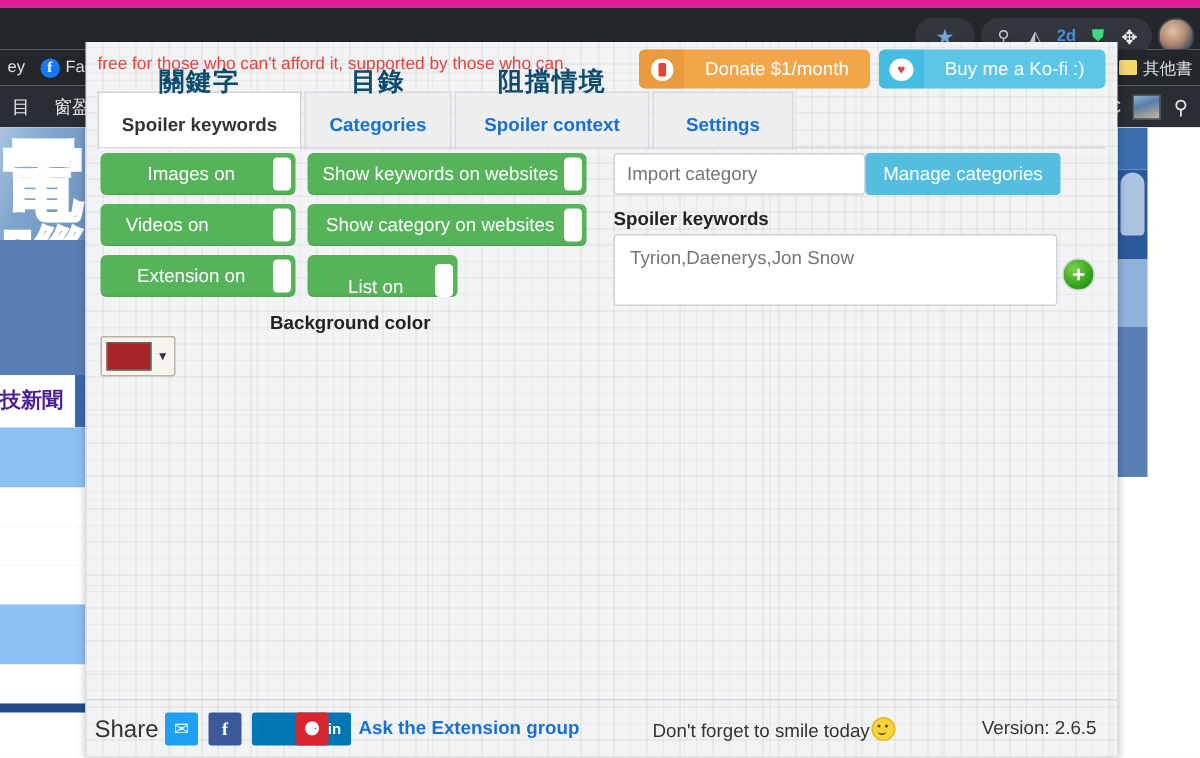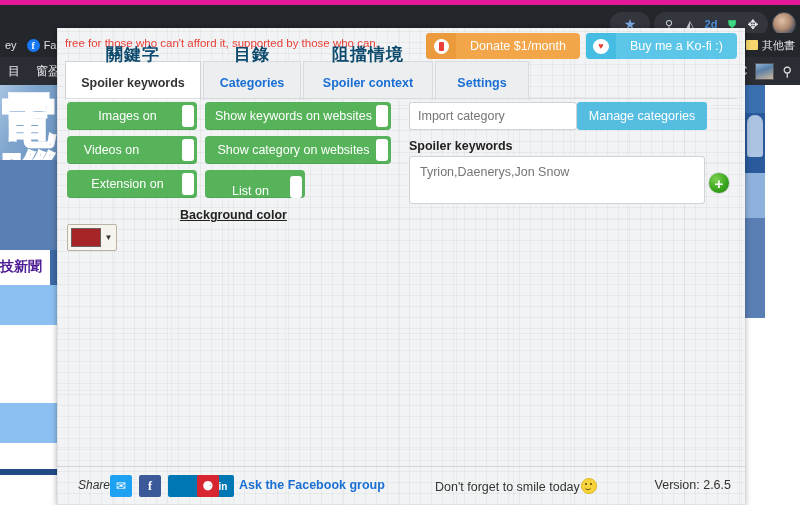--- a/index.html
+++ b/index.html
@@ -173,33 +173,33 @@
   }
   .plus-btn {
     position:absolute; left:651px; top:144px; width:20px; height:20px; border-radius:50%;
     background:radial-gradient(circle at 35% 30%, #7bd04e 0%, #35a31a 60%, #2a8213 100%);
     border:1px solid #d6d8da; cursor:pointer;
     display:flex; align-items:center; justify-content:center;
     color:#fff; font-size:15px; line-height:15px; font-weight:bold;
   }
 
   
-  .bgc-label { position:absolute; left:123px; top:180px; font-size:12.5px; font-weight:bold; color:#222;text-decoration:underline; }
+  .bgc-label { position:absolute; left:123px; top:180px; font-size:12.5px; font-weight:bold; color:#222; }
   .bgc-picker {
     position:absolute; left:10px; top:196px; width:48px; height:25px;
     background:#f6f4ef; border:1px solid #b9b2a5; border-radius:2px;
     display:flex; align-items:center; cursor:pointer;
   }
   .bgc-swatch { width:28px; height:17px; background:#a62628; margin-left:3px; border:1px solid #6e5f5f; }
   .bgc-caret { flex:1; text-align:center; font-size:8px; color:#333; }
 
   
   .footer-sep { position:absolute; left:0; bottom:38px; width:688px; height:1px; background:#d3d6d9; }
   .footer { position:absolute; left:0; bottom:0; width:688px; height:38px; }
-  .f-share { position:absolute; left:21px; top:11px; font-size:12px; color:#333;font-style:italic; }
+  .f-share { position:absolute; left:6px; top:11px; font-size:16px; color:#333; }
   .social { position:absolute; top:8px; width:22px; height:22px; border-radius:2px;
       display:flex; align-items:center; justify-content:center; color:#fff; font-size:12px; cursor:pointer; }
   .s-tw { left:53px; background:#1da1f2; }
   .s-fb { left:82px; background:#3b5998; font-family:"Liberation Serif", serif; font-weight:bold; }
   .s-li { left:111px; background:#0077b5; font-size:10px; font-weight:bold;padding-left:44px; }
   .s-pi { left:140px; background:#d7262f; font-family:"Liberation Serif", serif; font-weight:bold; }
   .f-ask { position:absolute; left:182px; top:11px; font-size:12.5px; color:#1a6fd4; font-weight:bold; cursor:pointer; }
   .f-smile { position:absolute; left:378px; top:11px; font-size:12.5px; color:#333; white-space:nowrap; }
   .smiley { display:inline-block; width:14px; height:14px; border-radius:50%;
       background:#f7d33c; vertical-align:-3px; margin-left:1px; position:relative; border:1px solid #e0b91e; }
@@ -369,19 +369,19 @@
       <span class="bgc-caret">▼</span>
     </div>
 
     <div class="footer-sep"></div>
     <div class="footer">
       <span class="f-share">Share</span>
       <span class="social s-tw">✉</span>
       <span class="social s-fb">f</span>
       <span class="social s-li">in</span>
       <span class="social s-pi">⚈</span>
-      <span class="f-ask">Ask the Facebook group</span>
+      <span class="f-ask">Ask the Extension group</span>
       <span class="f-smile"><span>Don't forget to smile today</span><span class="smiley"></span></span>
       <span class="f-ver">Version: 2.6.5</span>
     </div>
 
   </div>
 </div>
 
 </body></html>

